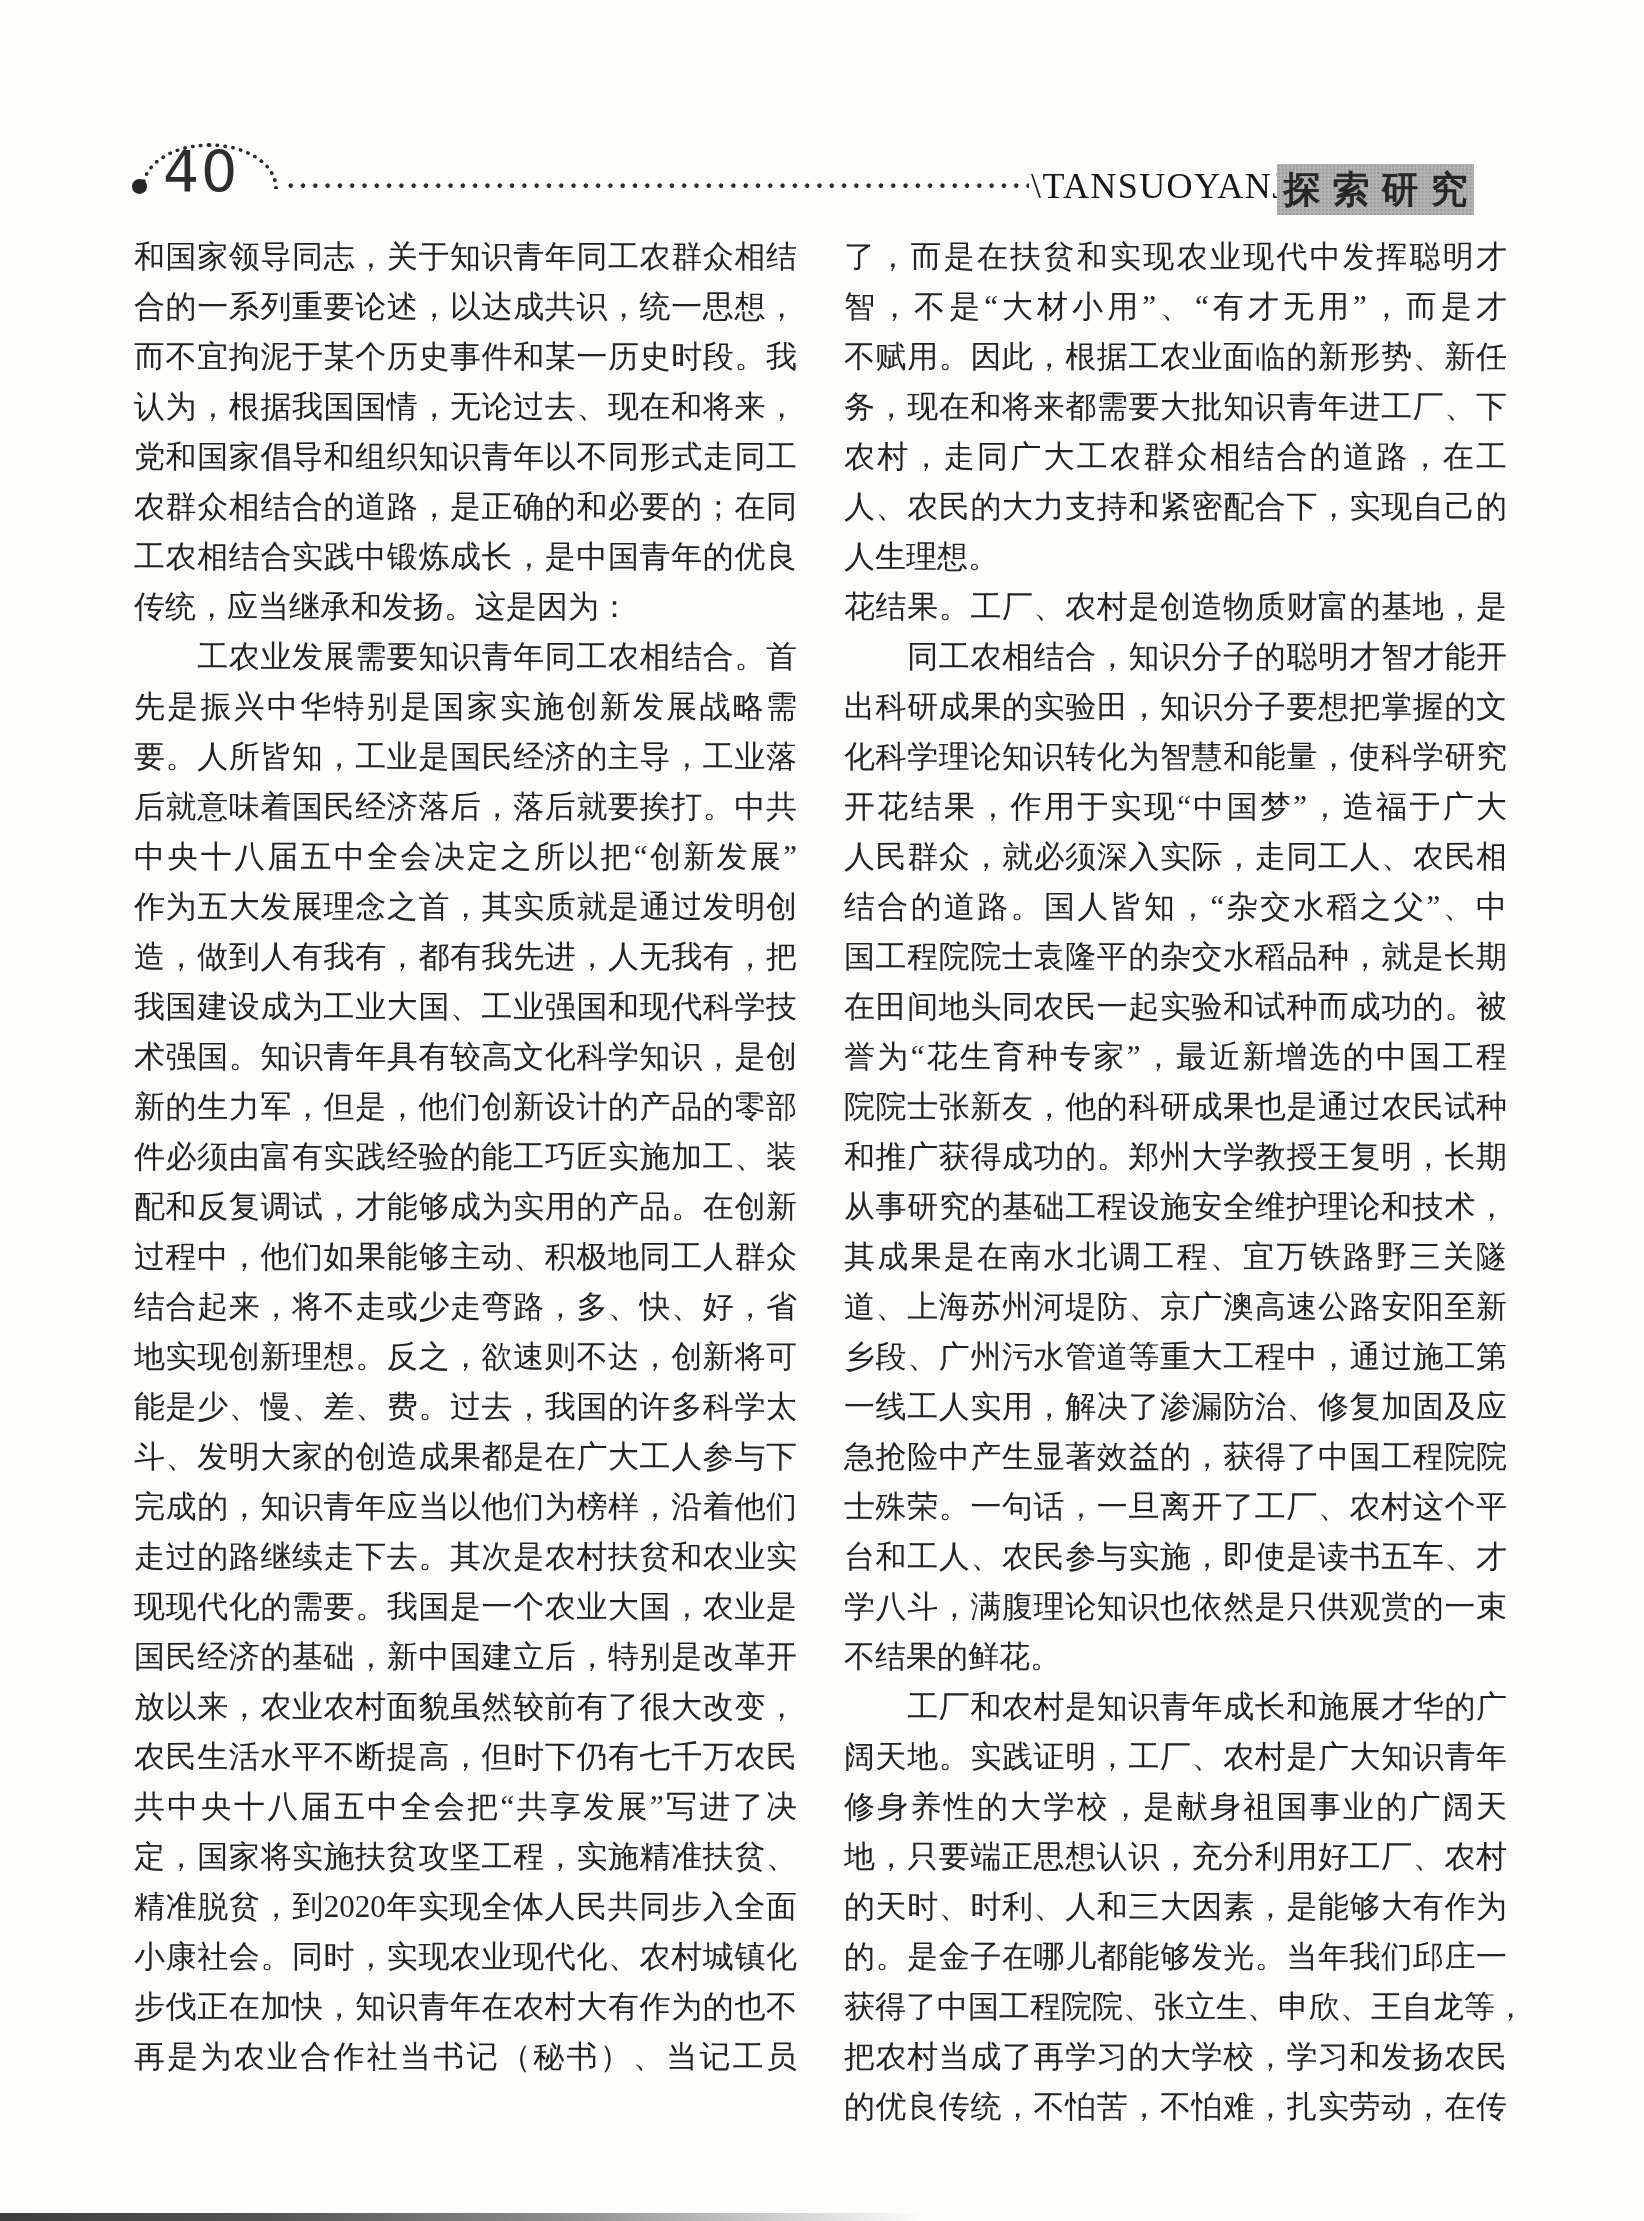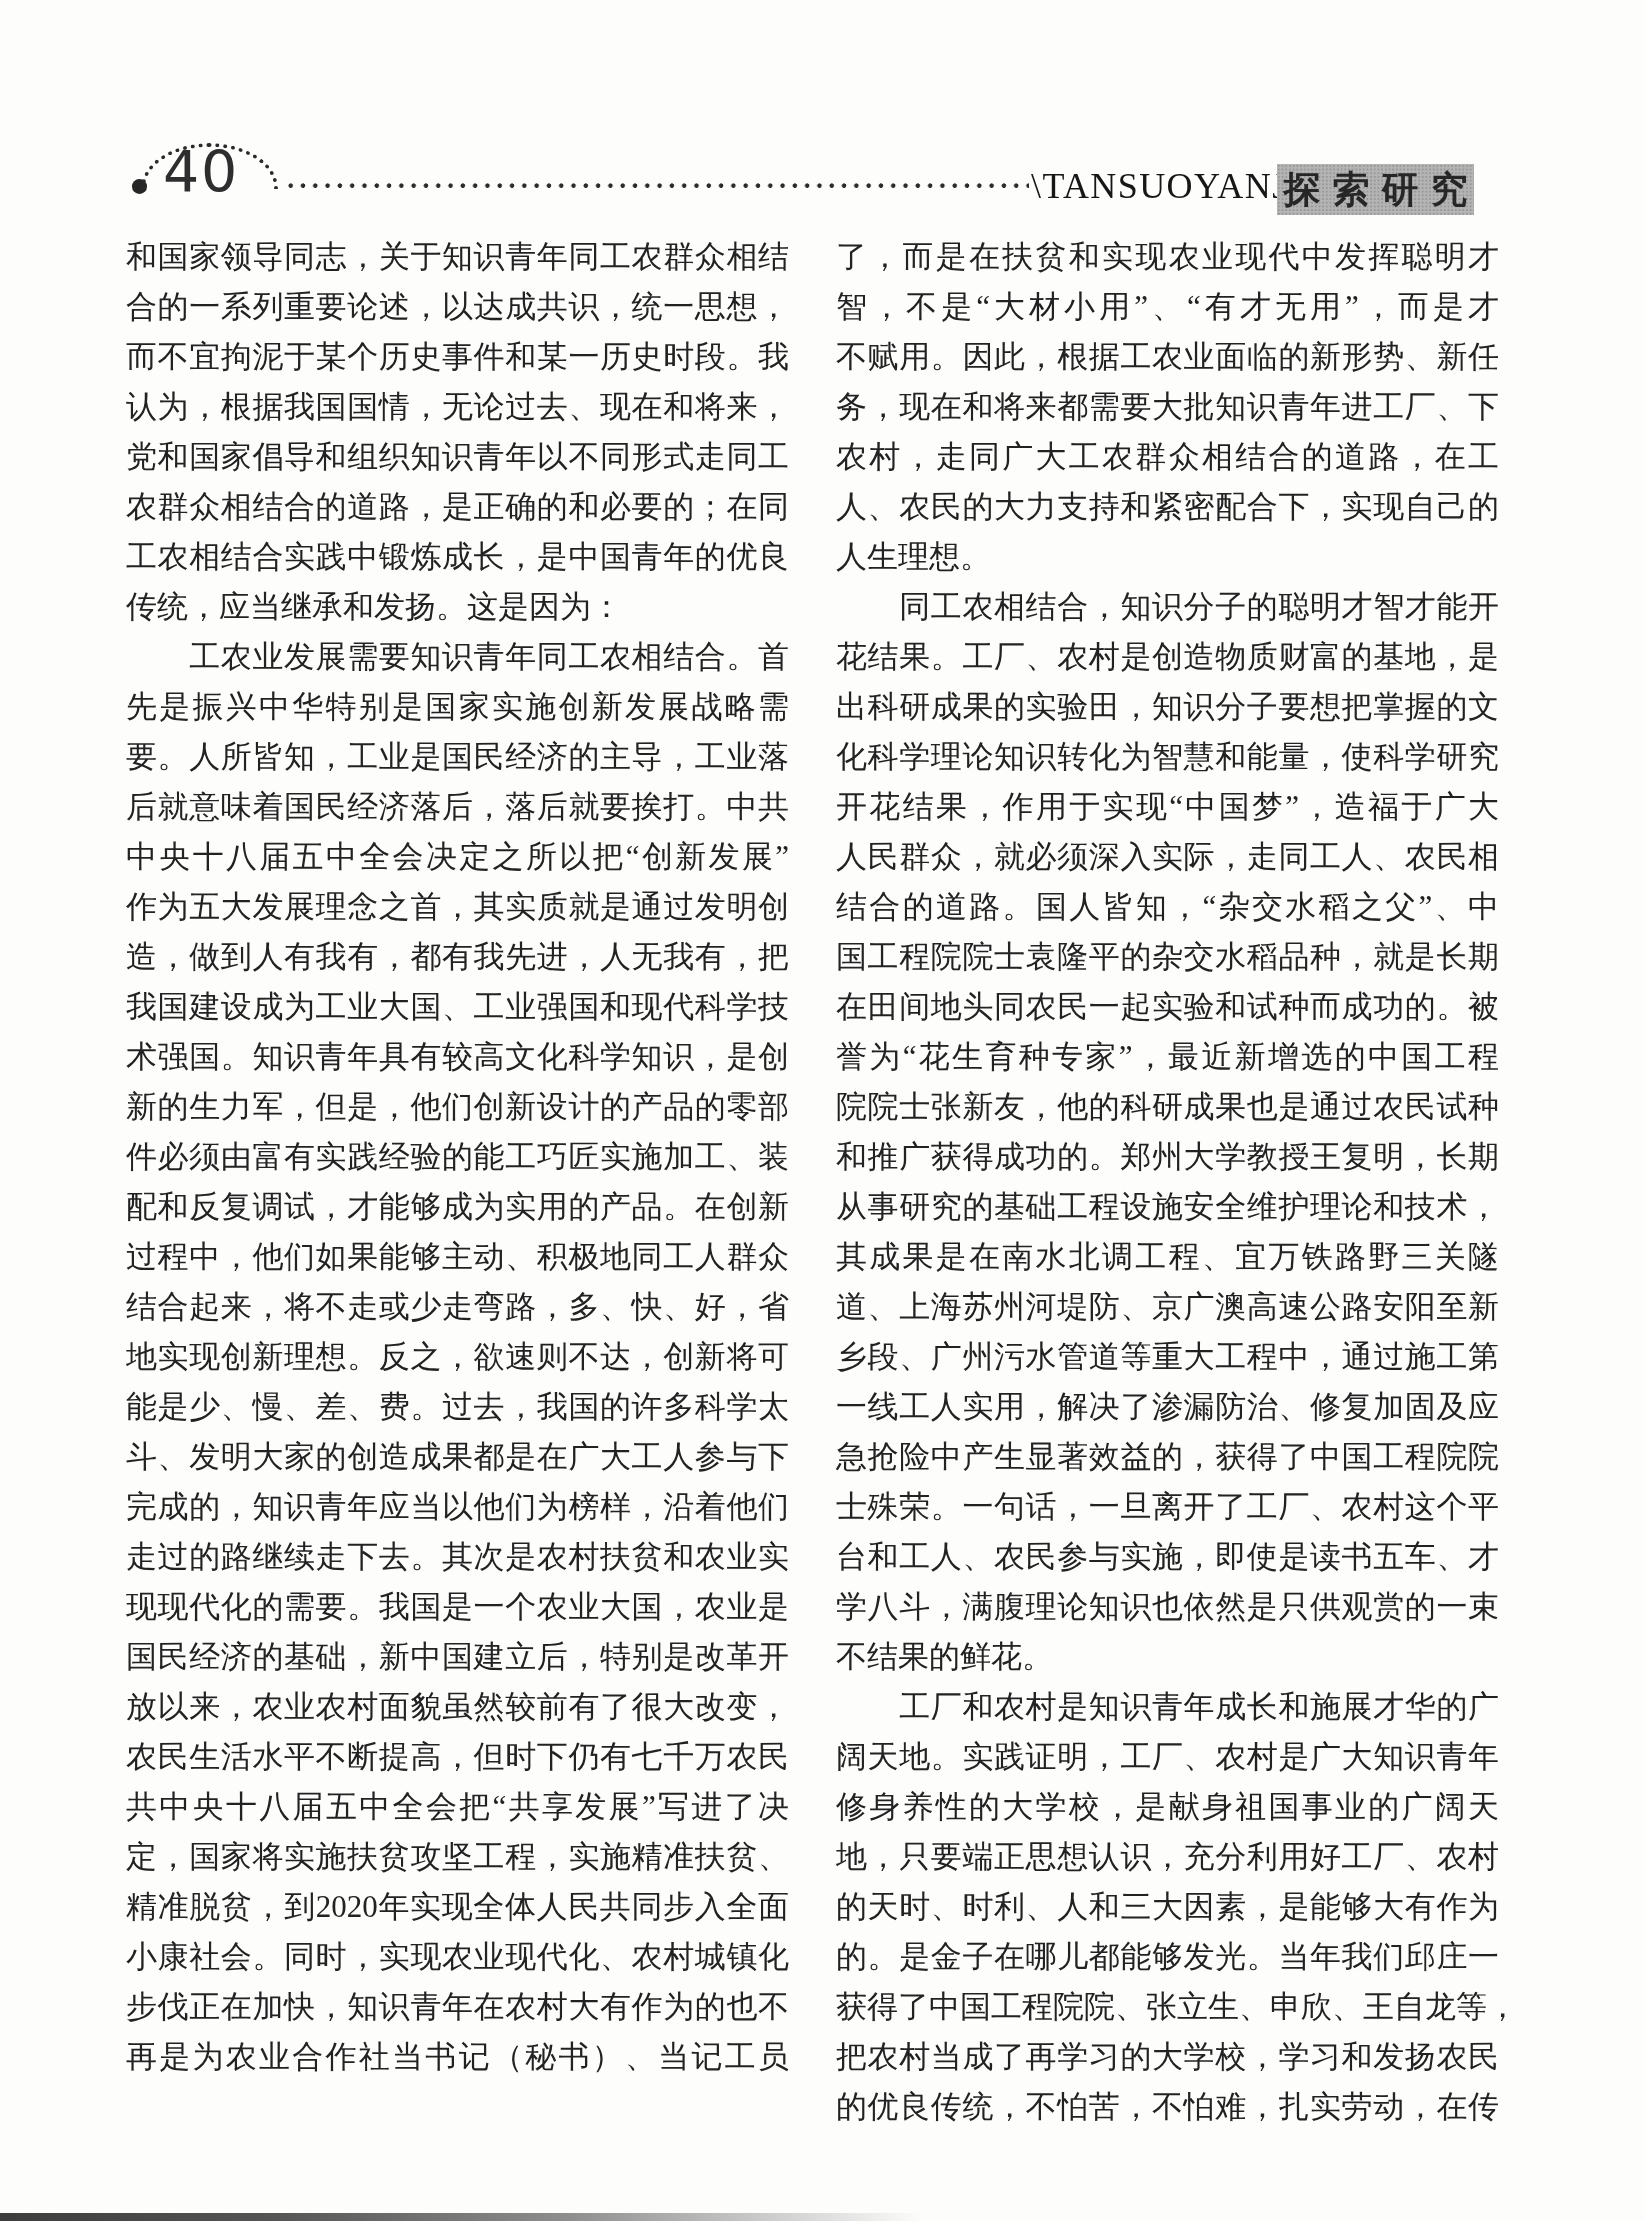--- a/index.html
+++ b/index.html
@@ -55,21 +55,21 @@
     display:flex;align-items:center;justify-content:center;
   }
   .badge span{
     font-size:37px;font-weight:700;color:#262626;
     letter-spacing:12px;margin-right:-12px;
     font-family:"Liberation Serif","DejaVu Serif",serif;
   }
   
   .column{
     position:absolute;top:232px;width:663px;
-    font-size:31px;color:var(--text);
+    font-size:31px;color:var(--text);margin-left:8px;
   }
   .col-left{left:126px;}
   .col-right{left:836px;}
   .line{
     height:var(--lh);line-height:var(--lh);
     text-align:justify;text-align-last:justify;
     white-space:nowrap;
   }
   .line.para-end{
     text-align-last:left;
@@ -138,22 +138,22 @@
         <div class="line">再是为农业合作社当书记（秘书）、当记工员</div>
       </div>
     <div class="column col-right">
         <div class="line">了，而是在扶贫和实现农业现代中发挥聪明才</div>
         <div class="line">智，不是“大材小用”、“有才无用”，而是才</div>
         <div class="line">不赋用。因此，根据工农业面临的新形势、新任</div>
         <div class="line">务，现在和将来都需要大批知识青年进工厂、下</div>
         <div class="line">农村，走同广大工农群众相结合的道路，在工</div>
         <div class="line">人、农民的大力支持和紧密配合下，实现自己的</div>
         <div class="line para-end">人生理想。</div>
+        <div class="line">花结果。工厂、农村是创造物质财富的基地，是</div>
         <div class="line">　　同工农相结合，知识分子的聪明才智才能开</div>
-        <div class="line">花结果。工厂、农村是创造物质财富的基地，是</div>
         <div class="line">出科研成果的实验田，知识分子要想把掌握的文</div>
         <div class="line">化科学理论知识转化为智慧和能量，使科学研究</div>
         <div class="line">开花结果，作用于实现“中国梦”，造福于广大</div>
         <div class="line">人民群众，就必须深入实际，走同工人、农民相</div>
         <div class="line">结合的道路。国人皆知，“杂交水稻之父”、中</div>
         <div class="line">国工程院院士袁隆平的杂交水稻品种，就是长期</div>
         <div class="line">在田间地头同农民一起实验和试种而成功的。被</div>
         <div class="line">誉为“花生育种专家”，最近新增选的中国工程</div>
         <div class="line">院院士张新友，他的科研成果也是通过农民试种</div>
         <div class="line">和推广获得成功的。郑州大学教授王复明，长期</div>

